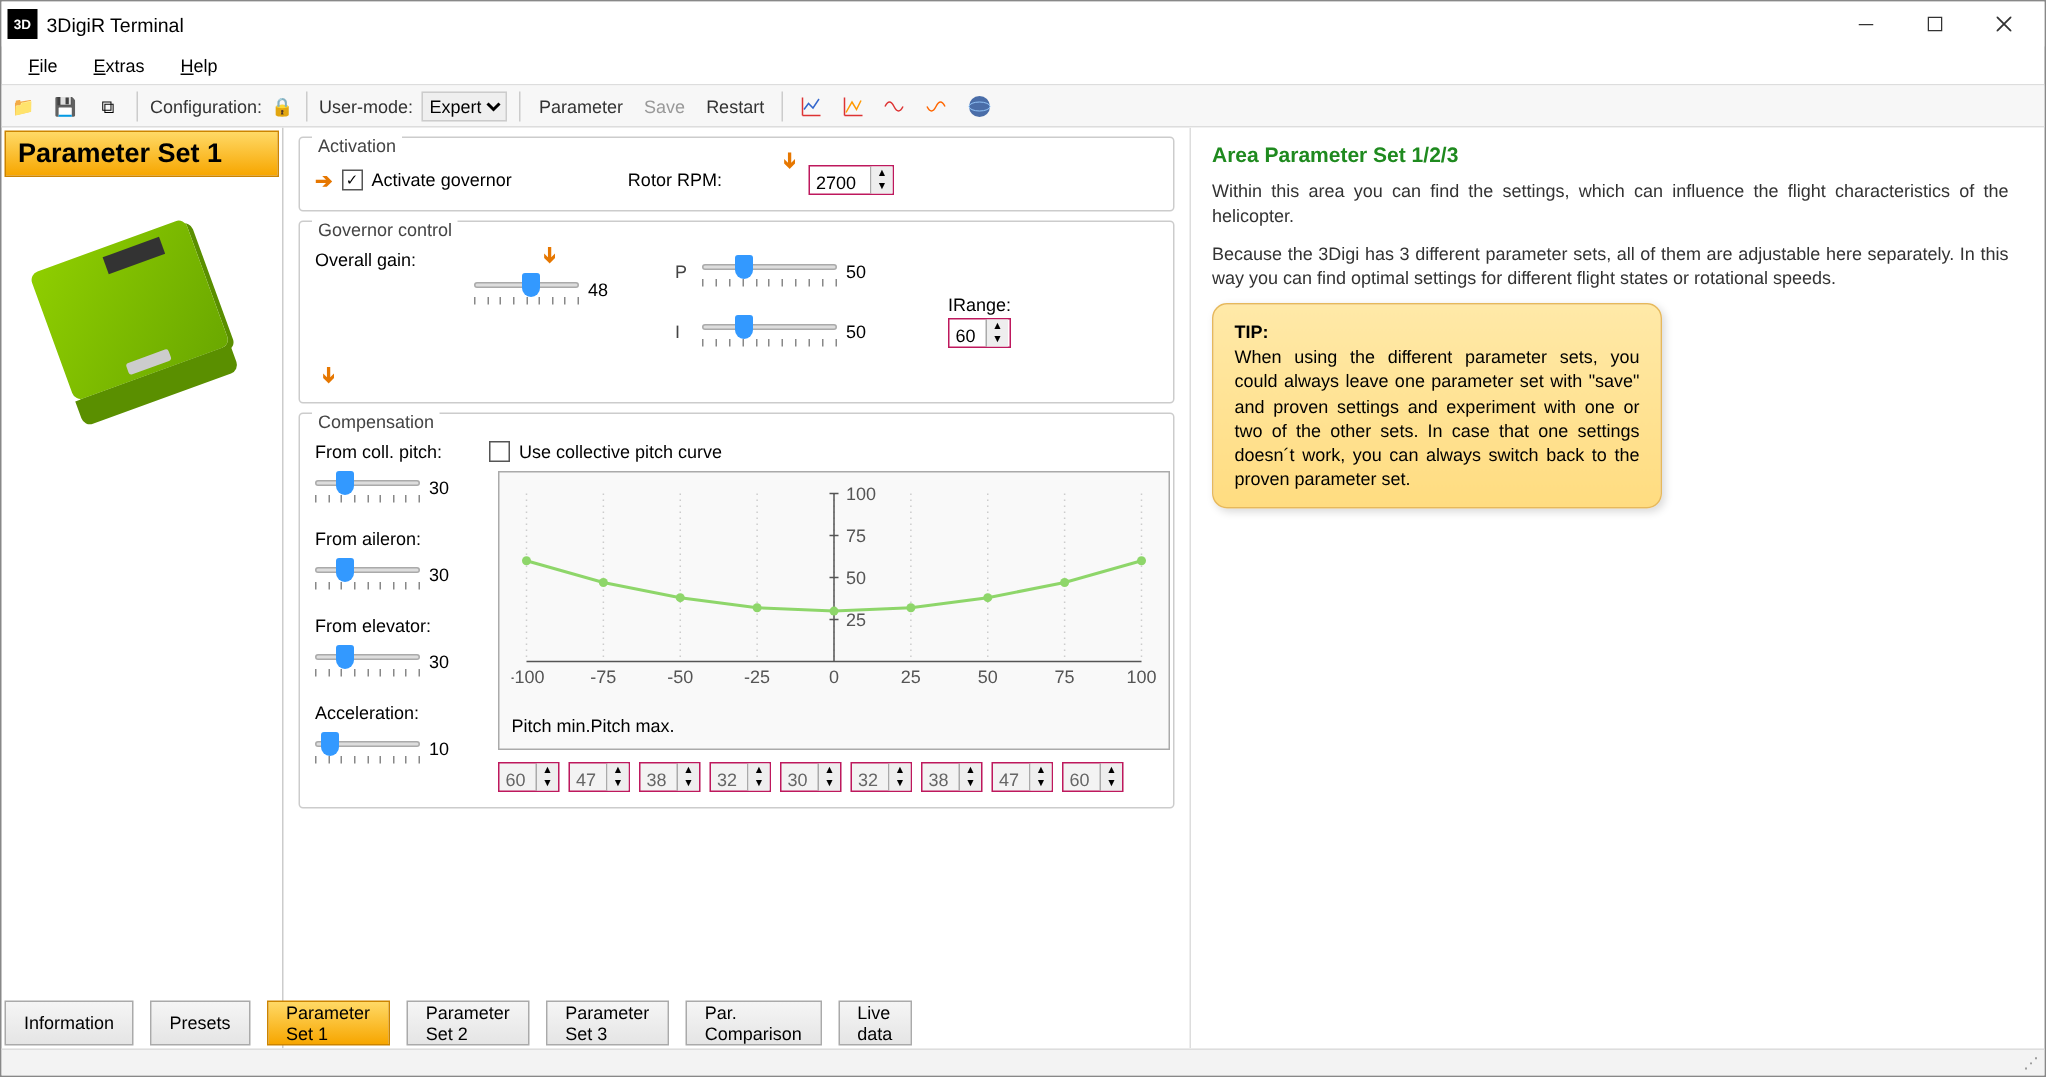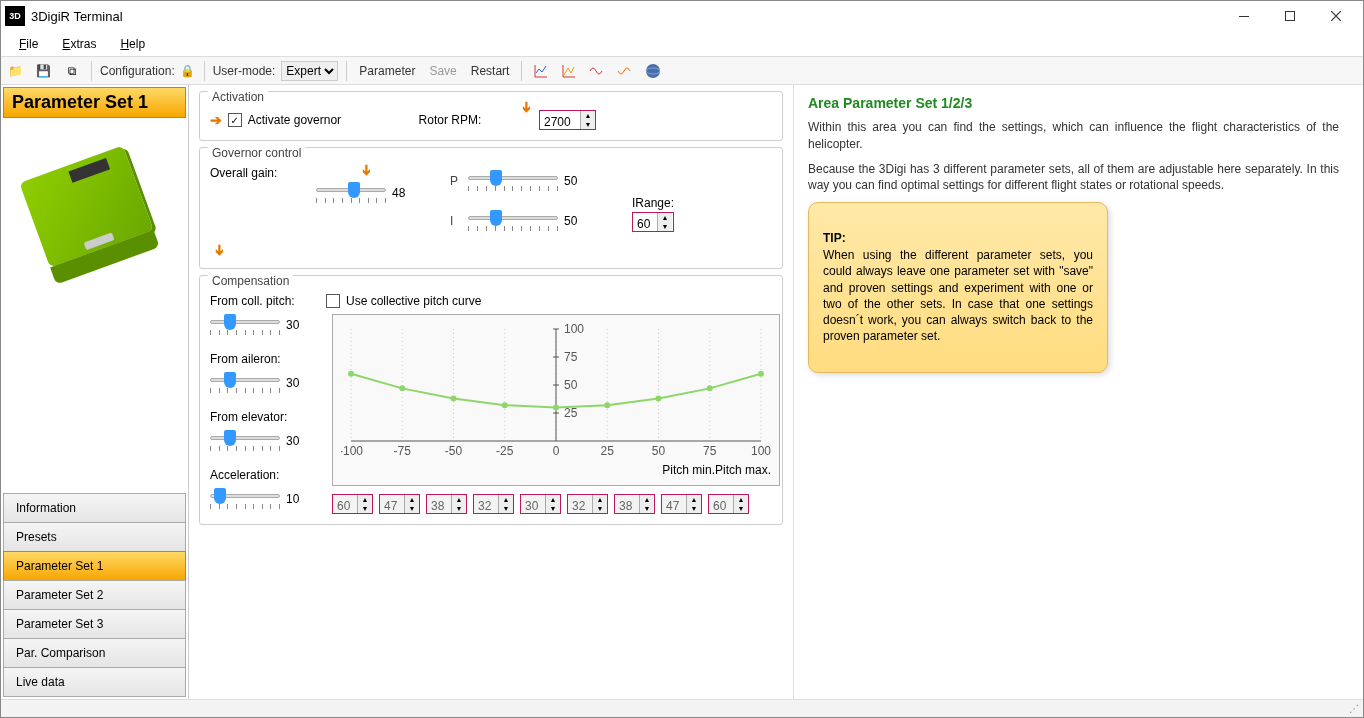--- a/index.html
+++ b/index.html
@@ -21,21 +21,21 @@
 .toolbar .disabled { color: #999; }
 .main { flex: 1; display: flex; overflow: hidden; }
 .left { width: 188px; display: flex; flex-direction: column; border-right: 1px solid #ccc; }
 .heading { background: linear-gradient(#ffd966,#f7a600); border: 1px solid #cc8400; font-size: 18px; font-weight: bold; padding: 4px 8px; margin: 2px; }
 .device { flex: 1; display: flex; align-items: flex-start; justify-content: center; padding-top: 40px; }
 .device .board { width: 140px; height: 140px; position: relative; transform: rotate(-20deg); }
 .device .top { position: absolute; width: 110px; height: 90px; background: linear-gradient(135deg,#8fce00,#6aa800); top: 0; left: 15px; border-radius: 6px; box-shadow: 3px 3px 0 #5a8f00; }
 .device .side { position: absolute; width: 110px; height: 18px; background: #5a8f00; top: 90px; left: 15px; border-radius: 0 0 6px 6px; }
 .device .conn { position: absolute; width: 40px; height: 12px; background: #333; top: 6px; left: 65px; }
 .device .usb { position: absolute; width: 30px; height: 8px; background: #ccc; top: 78px; left: 55px; border-radius: 2px; }
-.navbtns { display: flex; flex-direction: column; padding: 2px; gap: 0; }
+.navbtns { display: flex; flex-direction: row; padding: 2px; gap: 11px; }
 .navbtn { background: linear-gradient(#f5f5f5,#e5e5e5); border: 1px solid #aaa; height: 30px; display: flex; align-items: center; padding: 0 12px; cursor: pointer; margin-top: -1px; }
 .navbtn.active { background: linear-gradient(#ffd966,#f7a600); border-color: #cc8400; }
 .center { flex: 1; display: flex; flex-direction: column; min-width: 0; }
 .tabrow { display: flex; padding-top: 4px; border-bottom: 1px solid #aaa; }
 .tab { padding: 4px 12px; border: 1px solid transparent; border-bottom: none; cursor: pointer; position: relative; margin-bottom: -1px; }
 .tab.active { border-color: #aaa; background: #fff; }
 .content { flex: 1; padding: 6px 10px 10px 10px; overflow: auto; }
 .group { border: 1px solid #ccc; border-radius: 3px; margin-bottom: 6px; position: relative; padding: 18px 10px 10px 10px; }
 .group .legend { position: absolute; top: -2px; left: 8px; background: #fff; padding: 0 4px; color: #444; }
 .row { display: flex; align-items: center; gap: 6px; }
@@ -53,21 +53,21 @@
 .slider .thumb { position: absolute; top: 4px; width: 12px; height: 16px; background: #3399ff; border-radius: 2px 2px 6px 6px; }
 .slider .ticks { position: absolute; top: 20px; left: 0; right: 0; height: 6px; display: flex; justify-content: space-between; }
 .slider .ticks span { width: 1px; height: 5px; background: #888; }
 .sval { width: 26px; text-align: left; }
 .plabel { width: 12px; color: #444; }
 .curvebox { border: 1px solid #aaa; background: #f9f9f9; padding: 8px; position: relative; margin-left: 6px; }
 .curvebox .ctitle { text-align: center; font-size: 11px; margin-bottom: 4px; }
 .right { width: 570px; background: #fff; padding: 10px 24px 10px 14px; border-left: 1px solid #ddd; overflow: auto; }
 .right h3 { color: #1f8a1f; font-size: 14px; font-weight: bold; margin-bottom: 8px; }
 .right p { font-size: 12px; color: #333; line-height: 1.4; margin-bottom: 8px; text-align: justify; }
-.tipbox { background: linear-gradient(#ffe9a8,#ffdc80); border: 1px solid #e6b85c; border-radius: 10px; padding: 28px 14px; box-shadow: 2px 2px 6px rgba(0,0,0,.15); max-width: 300px; }
+.tipbox { background: linear-gradient(#ffe9a8,#ffdc80); border: 1px solid #e6b85c; border-radius: 10px; padding: 11px 14px; box-shadow: 2px 2px 6px rgba(0,0,0,.15); max-width: 300px; }
 .tipbox .th { font-weight: bold; margin-bottom: 2px; }
 .tipbox .tb { font-size: 12px; text-align: justify; line-height: 1.35; }
 svg { display: block; }
 .status { height: 18px; border-top: 1px solid #ddd; background: #f3f3f3; display: flex; justify-content: flex-end; align-items: center; padding-right: 4px; font-size: 10px; color: #888; }
 </style>
 </head>
 <body>
 
 <div class="titlebar">
   <div class="logo">3D</div>
@@ -398,21 +398,21 @@
                   <circle cx="10" cy="50.800000000000004" r="3" fill="#8ed66a"></circle>
                   <circle cx="61.25" cy="65.36" r="3" fill="#8ed66a"></circle>
                   <circle cx="112.5" cy="75.44" r="3" fill="#8ed66a"></circle>
                   <circle cx="163.75" cy="82.16" r="3" fill="#8ed66a"></circle>
                   <circle cx="215" cy="84.39999999999999" r="3" fill="#8ed66a"></circle>
                   <circle cx="266.25" cy="82.16" r="3" fill="#8ed66a"></circle>
                   <circle cx="317.5" cy="75.44" r="3" fill="#8ed66a"></circle>
                   <circle cx="368.75" cy="65.36" r="3" fill="#8ed66a"></circle>
                   <circle cx="420" cy="50.800000000000004" r="3" fill="#8ed66a"></circle>
                 </svg>
-              <div style="display:flex; justify-content:flex-end; font-size:11px; margin-top:0;">
+              <div style="display:flex; justify-content:flex-start; font-size:11px; margin-top:14px;">
                 <span>Pitch min.</span>
                 <span>Pitch max.</span>
               </div>
             </div>
             <div class="row" id="spinrow" style="margin-top:8px; gap:6px; margin-left:6px;">
                 <div class="spin small ro">
                   <input value="60" readonly="" style="">
                   <div class="ud">
                     <div>▲</div>
                     <div>▼</div>

